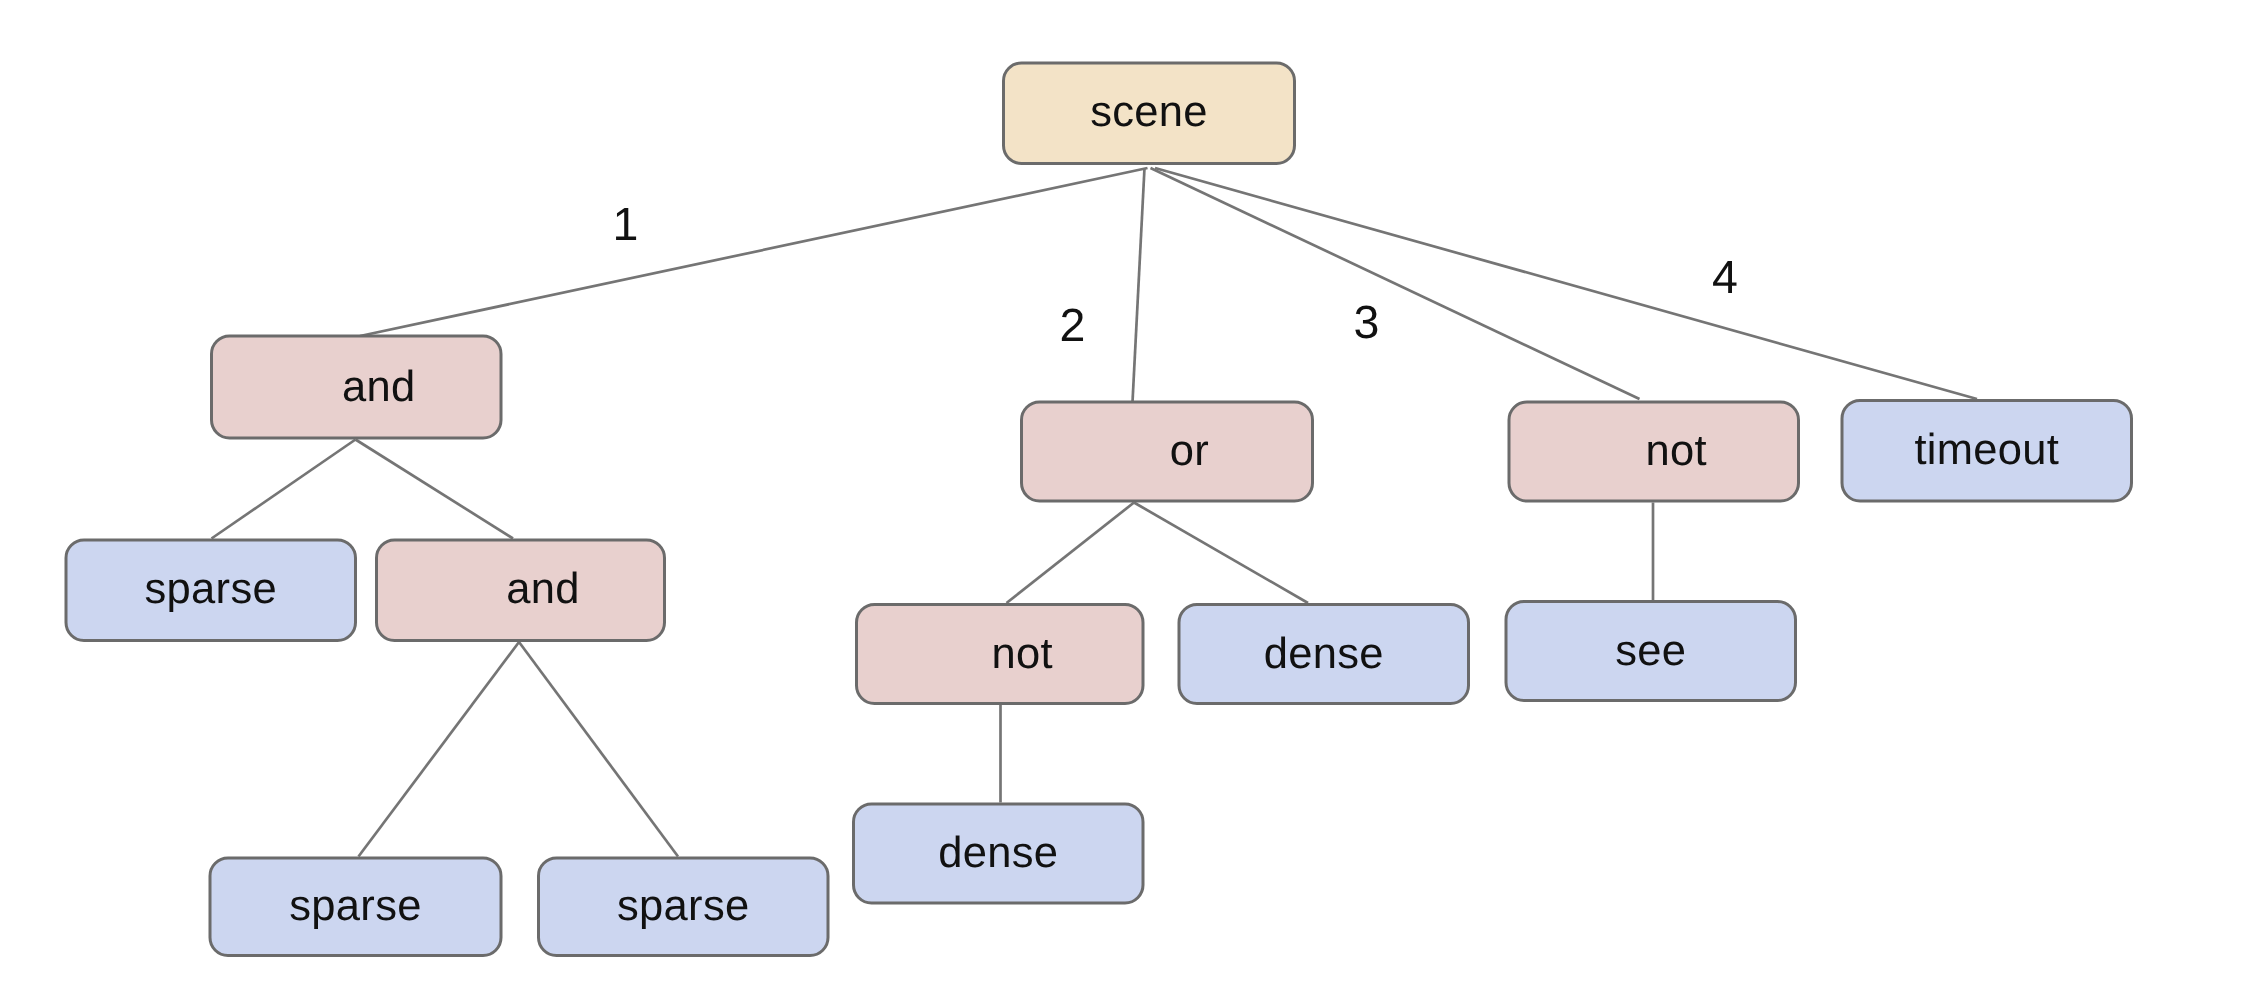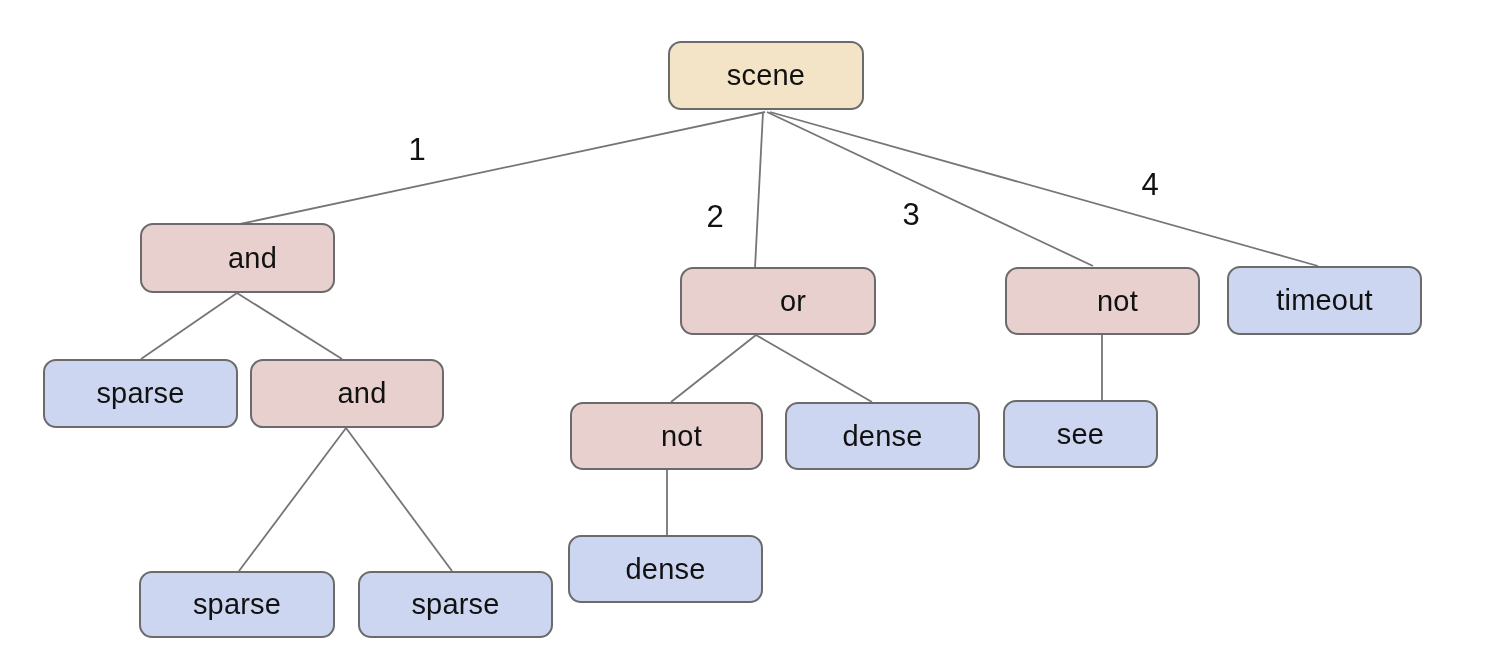--- a/index.html
+++ b/index.html
@@ -102,21 +102,21 @@
   </div>
 
   <div class="node operator" style="left:570px; top:402px; width:193px; height:68px">
     <span>not</span>
   </div>
 
   <div class="node leaf" style="left:785px; top:402px; width:195px; height:68px">
     <span>dense</span>
   </div>
 
-  <div class="node leaf" style="left:1003px; top:400px; width:155px; height:68px">
+  <div class="node leaf" style="left:1003px; top:400px; width:195px; height:68px">
     <span>see</span>
   </div>
 
   <div class="node leaf" style="left:568px; top:535px; width:195px; height:68px">
     <span>dense</span>
   </div>
 
   <div class="node leaf" style="left:139px; top:571px; width:196px; height:67px">
     <span>sparse</span>
   </div>

